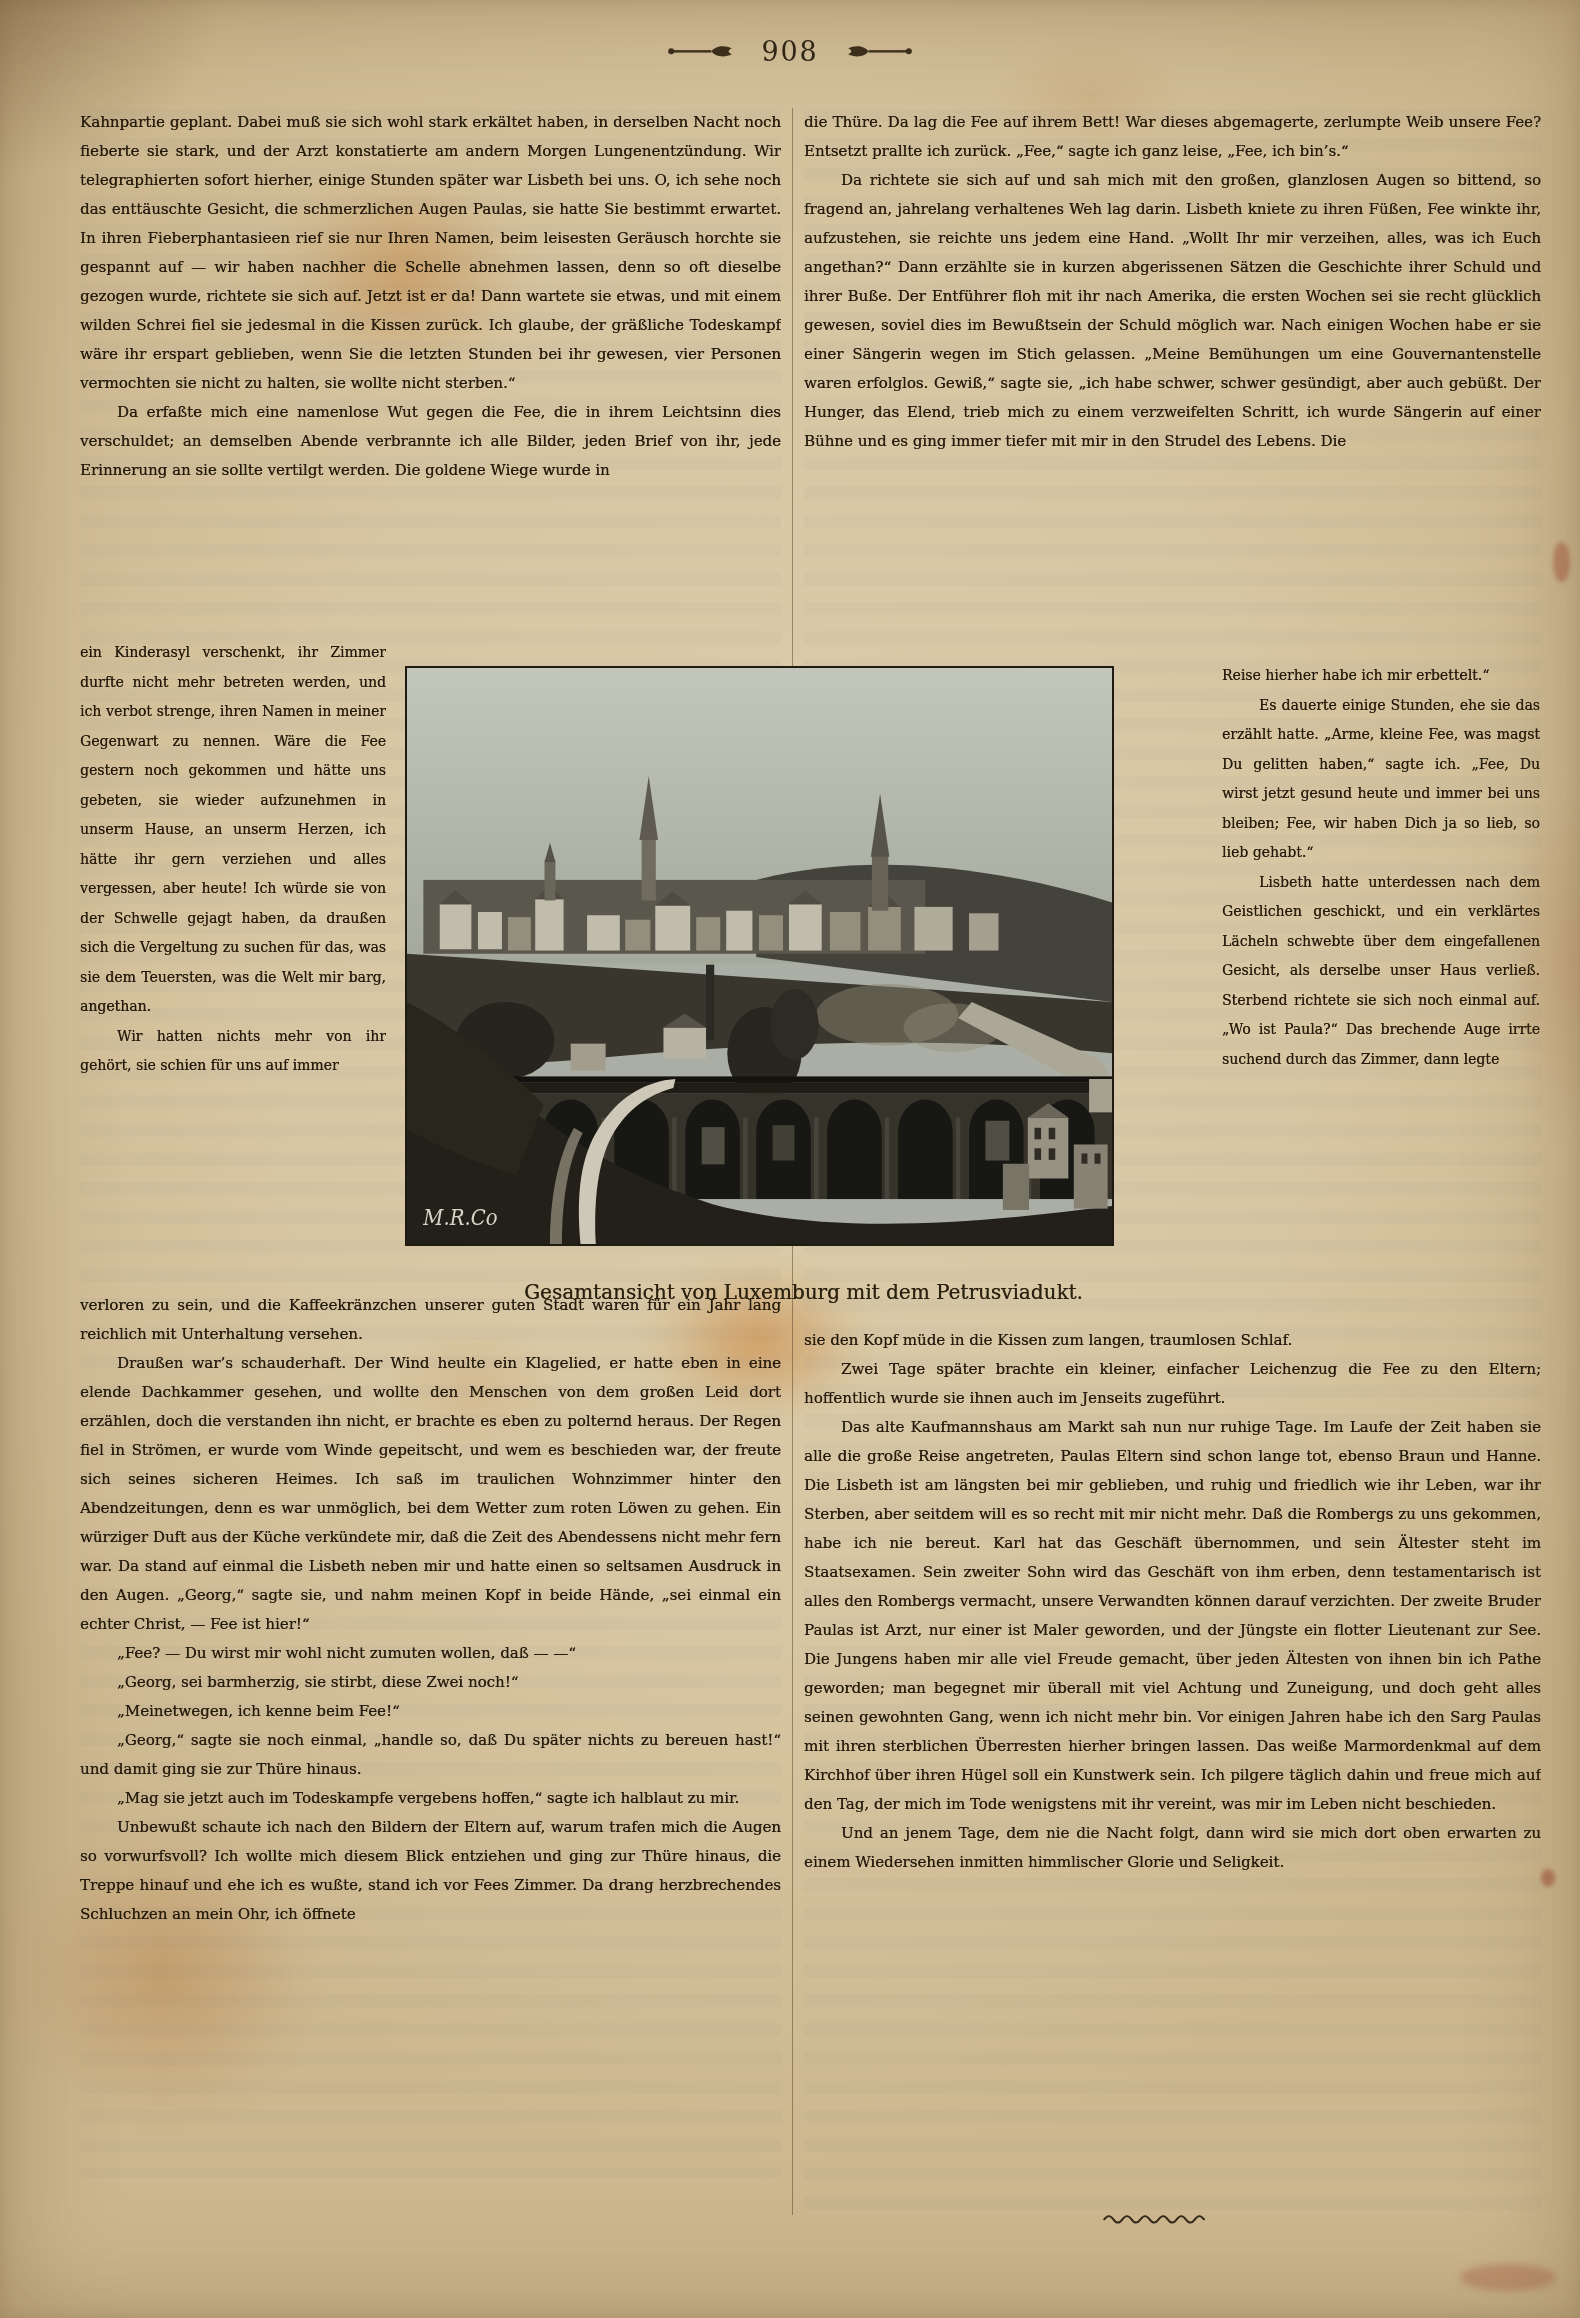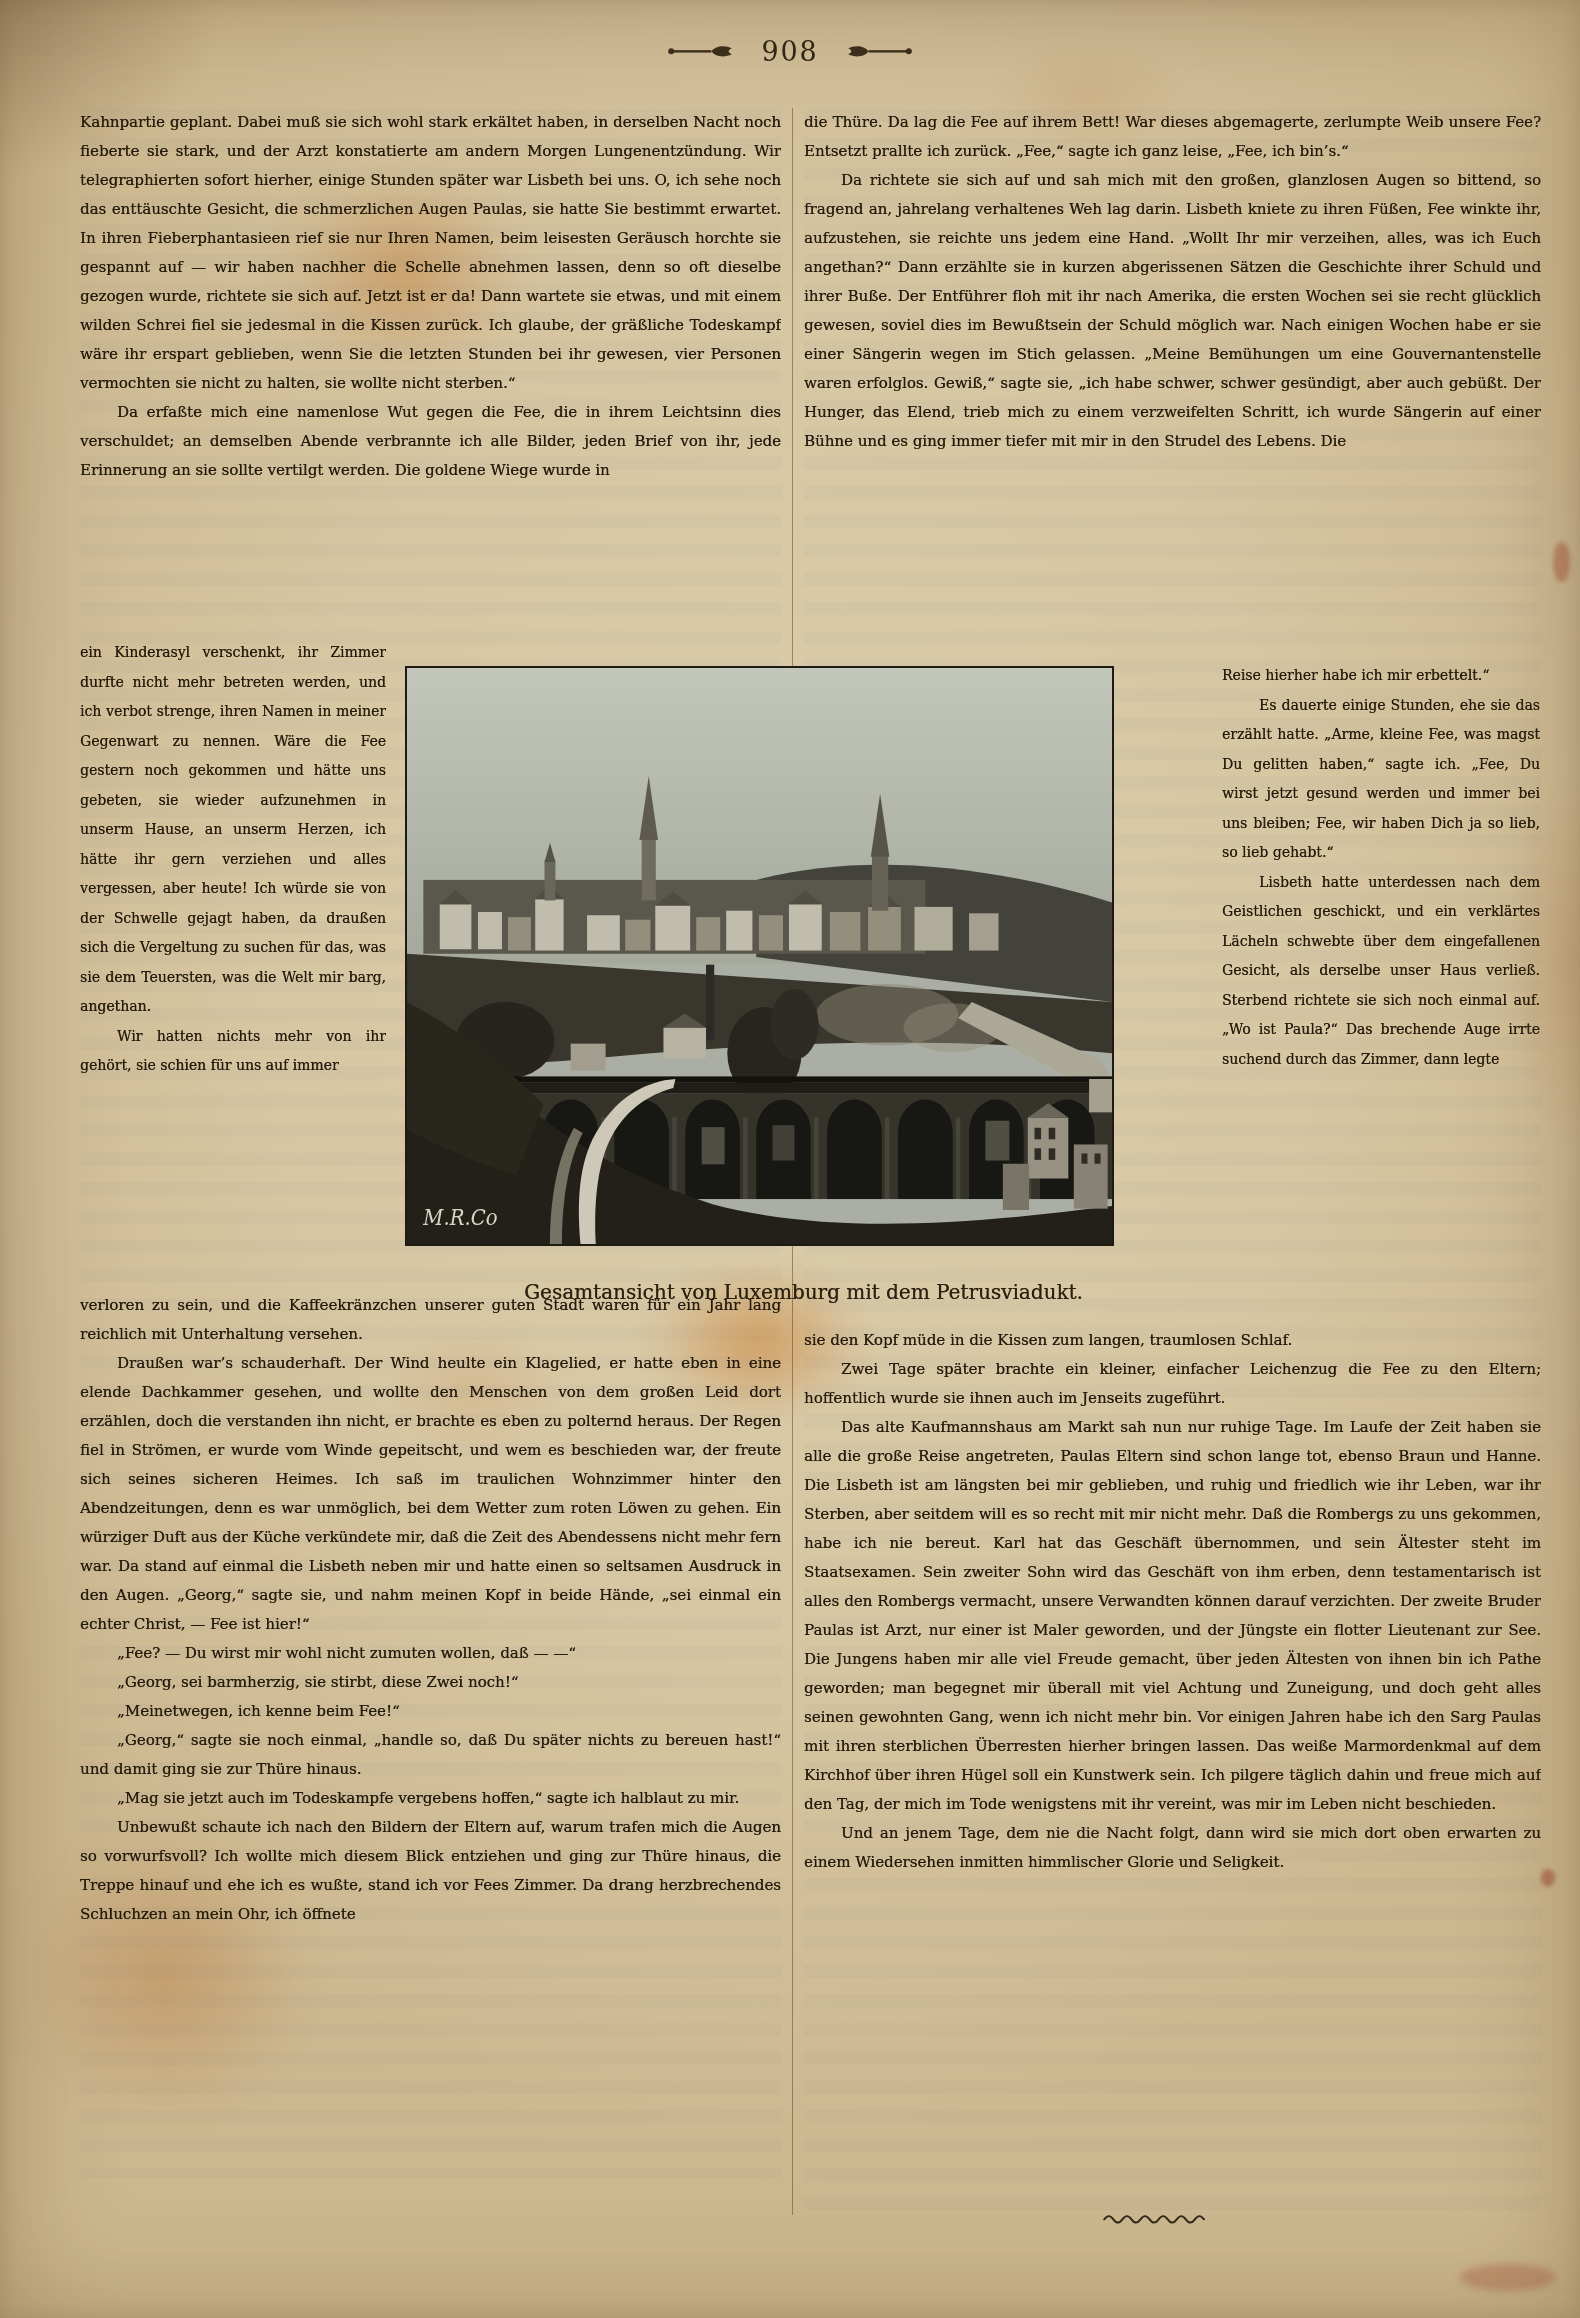--- a/index.html
+++ b/index.html
@@ -106,21 +106,21 @@
     <p>„Mag sie jetzt auch im Todeskampfe vergebens hoffen,“ sagte ich halblaut zu mir.</p>
     <p>Unbewußt schaute ich nach den Bildern der Eltern auf, warum trafen mich die Augen so vorwurfsvoll?  Ich wollte mich diesem Blick entziehen und ging zur Thüre hinaus, die Treppe hinauf und ehe ich es wußte, stand ich vor Fees Zimmer. Da drang herzbrechendes Schluchzen an mein Ohr, ich öffnete</p>
   </div>
 
   <div class="seg r-top" lang="de">
     <p class="cont">die Thüre.  Da lag die Fee auf ihrem Bett!  War dieses abgemagerte, zerlumpte Weib unsere Fee?  Entsetzt prallte ich zurück.  „Fee,“ sagte ich ganz leise, „Fee, ich bin’s.“</p>
     <p>Da richtete sie sich auf und sah mich mit den großen, glanzlosen Augen so bittend, so fragend an, jahrelang verhaltenes Weh lag darin.  Lisbeth kniete zu ihren Füßen, Fee winkte ihr, aufzustehen, sie reichte uns jedem eine Hand.  „Wollt Ihr mir verzeihen, alles, was ich Euch angethan?“  Dann erzählte sie in kurzen abgerissenen Sätzen die Geschichte ihrer Schuld und ihrer Buße.  Der Entführer floh mit ihr nach Amerika, die ersten Wochen sei sie recht glücklich gewesen, soviel dies im Bewußtsein der Schuld möglich war.  Nach einigen Wochen habe er sie einer Sängerin wegen im Stich gelassen. „Meine Bemühungen um eine Gouvernantenstelle waren erfolglos.  Gewiß,“ sagte sie, „ich habe schwer, schwer gesündigt, aber auch gebüßt.  Der Hunger, das Elend, trieb mich zu einem verzweifelten Schritt, ich wurde Sängerin auf einer Bühne und es ging immer tiefer mit mir in den Strudel des Lebens.  Die</p>
   </div>
   <div class="seg narrow r-narrow" lang="de">
     <p class="cont">Reise hierher habe ich mir erbettelt.“</p>
-    <p>Es dauerte einige Stunden, ehe sie das erzählt hatte.  „Arme, kleine Fee, was magst Du gelitten haben,“ sagte ich.  „Fee, Du wirst jetzt gesund werden und immer bei uns bleiben; Fee, wir haben Dich ja so lieb, so lieb gehabt.“</p>
+    <p>Es dauerte einige Stunden, ehe sie das erzählt hatte.  „Arme, kleine Fee, was magst Du gelitten haben,“ sagte ich.  „Fee, Du wirst jetzt gesund heute und immer bei uns bleiben; Fee, wir haben Dich ja so lieb, so lieb gehabt.“</p>
     <p>Lisbeth hatte unterdessen nach dem Geistlichen geschickt, und ein verklärtes Lächeln schwebte über dem eingefallenen Gesicht, als derselbe unser Haus verließ.  Sterbend richtete sie sich noch einmal auf.  „Wo ist Paula?“  Das brechende Auge irrte suchend durch das Zimmer, dann legte</p>
   </div>
   <div class="seg r-bottom" lang="de">
     <p class="cont">sie den Kopf müde in die Kissen zum langen, traumlosen Schlaf.</p>
     <p>Zwei Tage später brachte ein kleiner, einfacher Leichenzug die Fee zu den Eltern; hoffentlich wurde sie ihnen auch im Jenseits zugeführt.</p>
     <p>Das alte Kaufmannshaus am Markt sah nun nur ruhige Tage.  Im Laufe der Zeit haben sie alle die große Reise angetreten, Paulas Eltern sind schon lange tot, ebenso Braun und Hanne.  Die Lisbeth ist am längsten bei mir geblieben, und ruhig und friedlich wie ihr Leben, war ihr Sterben, aber seitdem will es so recht mit mir nicht mehr.  Daß die Rombergs zu uns gekommen, habe ich nie bereut.  Karl hat das Geschäft übernommen, und sein Ältester steht im Staatsexamen.  Sein zweiter Sohn wird das Geschäft von ihm erben, denn testamentarisch ist alles den Rombergs vermacht, unsere Verwandten können darauf verzichten.  Der zweite Bruder Paulas ist Arzt, nur einer ist Maler geworden, und der Jüngste ein flotter Lieutenant zur See.  Die Jungens haben mir alle viel Freude gemacht, über jeden Ältesten von ihnen bin ich Pathe geworden; man begegnet mir überall mit viel Achtung und Zuneigung, und doch geht alles seinen gewohnten Gang, wenn ich nicht mehr bin.  Vor einigen Jahren habe ich den Sarg Paulas mit ihren sterblichen Überresten hierher bringen lassen.  Das weiße Marmordenkmal auf dem Kirchhof über ihren Hügel soll ein Kunstwerk sein.  Ich pilgere täglich dahin und freue mich auf den Tag, der mich im Tode wenigstens mit ihr vereint, was mir im Leben nicht beschieden.</p>
     <p>Und an jenem Tage, dem nie die Nacht folgt, dann wird sie mich dort oben erwarten zu einem Wiedersehen inmitten himmlischer Glorie und Seligkeit.</p>
   </div>
 
   <figure class="photo">

